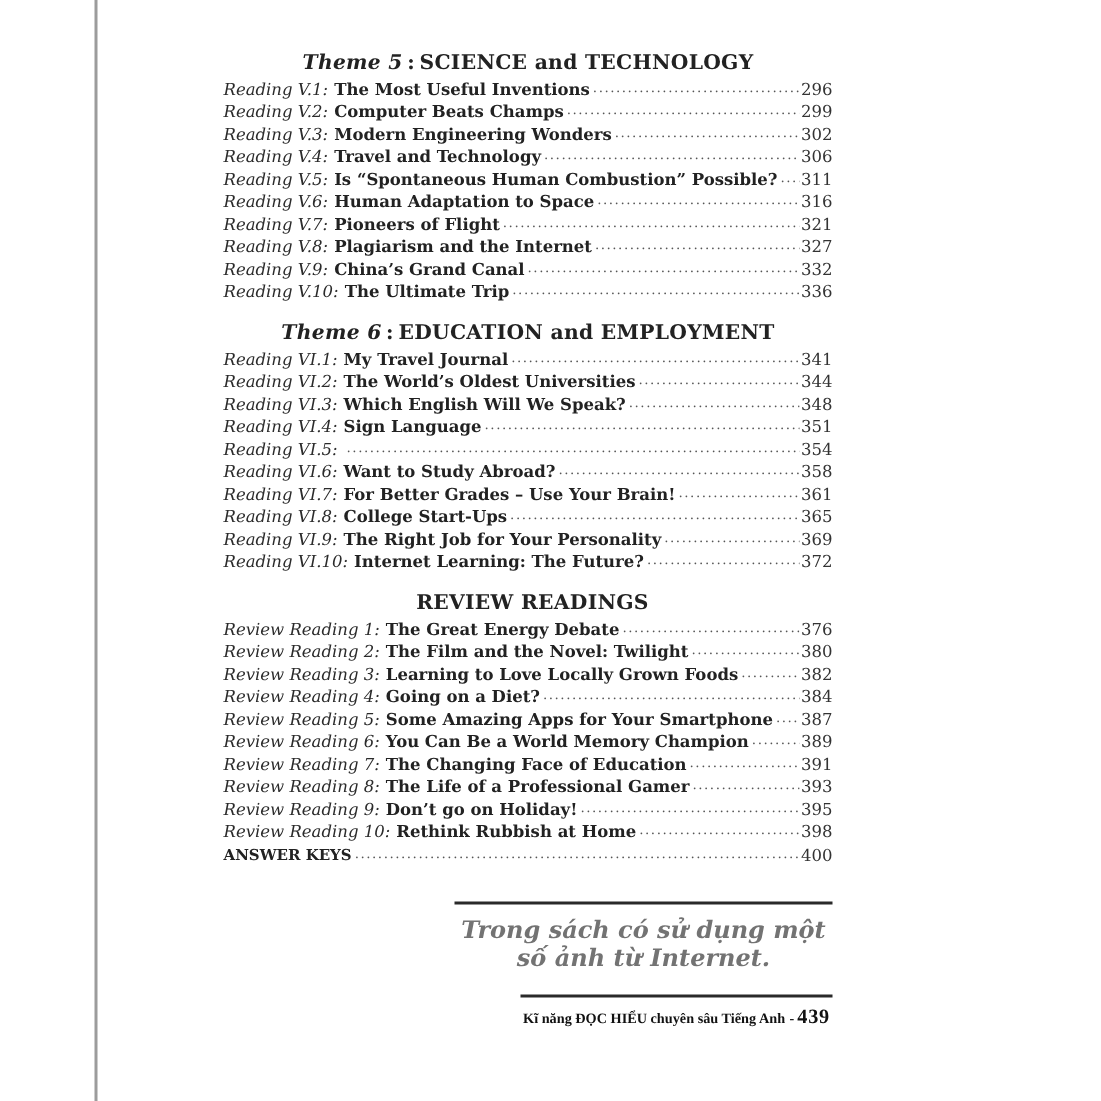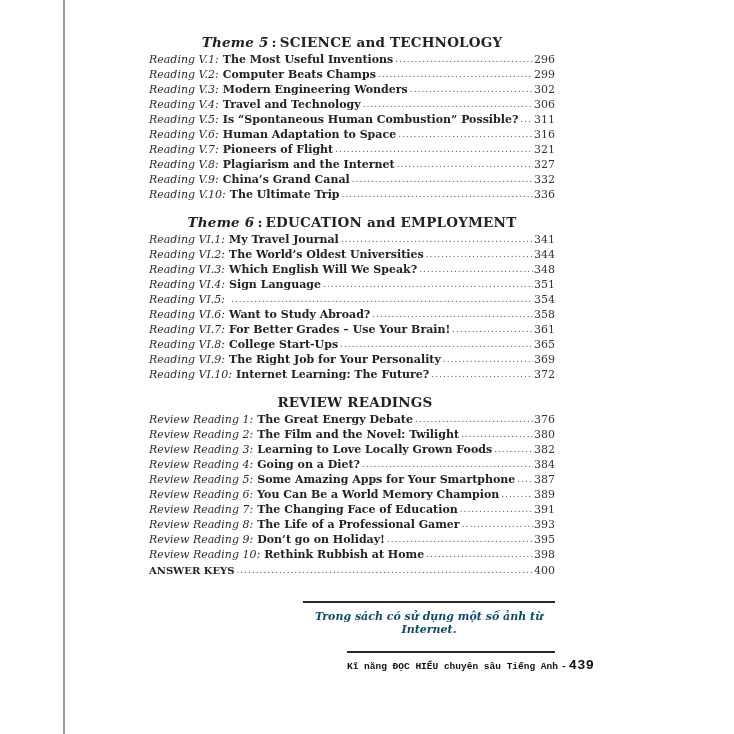--- a/index.html
+++ b/index.html
@@ -71,30 +71,30 @@
   .answer-keys-row { margin-top: 1px; }
   .answer-keys-row .toc-title { font-size: 10px; }
   .note-block {
     margin: 23px 0 15px auto;
     width: 252px;
     border-top: 2px solid #2a2a2a;
     padding-top: 7px;
     text-align: center;
     font-style: italic;
     font-weight: bold;
-    font-size: 11px;
-    color: #0c4a6e;
+    font-size: 16px;
+    color: #737373;
   }
   .footer-block {
     margin: 15px 0 0 auto;
     width: 208px;
     border-top: 2px solid #2a2a2a;
     padding-top: 5px;
     text-align: center;
-    font-family: Liberation Mono, monospace;
+    font-family: Liberation Serif, serif;
     font-weight: bold;
     font-size: 9.5px;
     color: #111111;
     white-space: nowrap;
   }
   .footer-sep { margin: 0 2px 0 3px; }
   .footer-page { font-size: 13.5px; letter-spacing: 0.5px; }
 </style>
 </head>
 <body>

